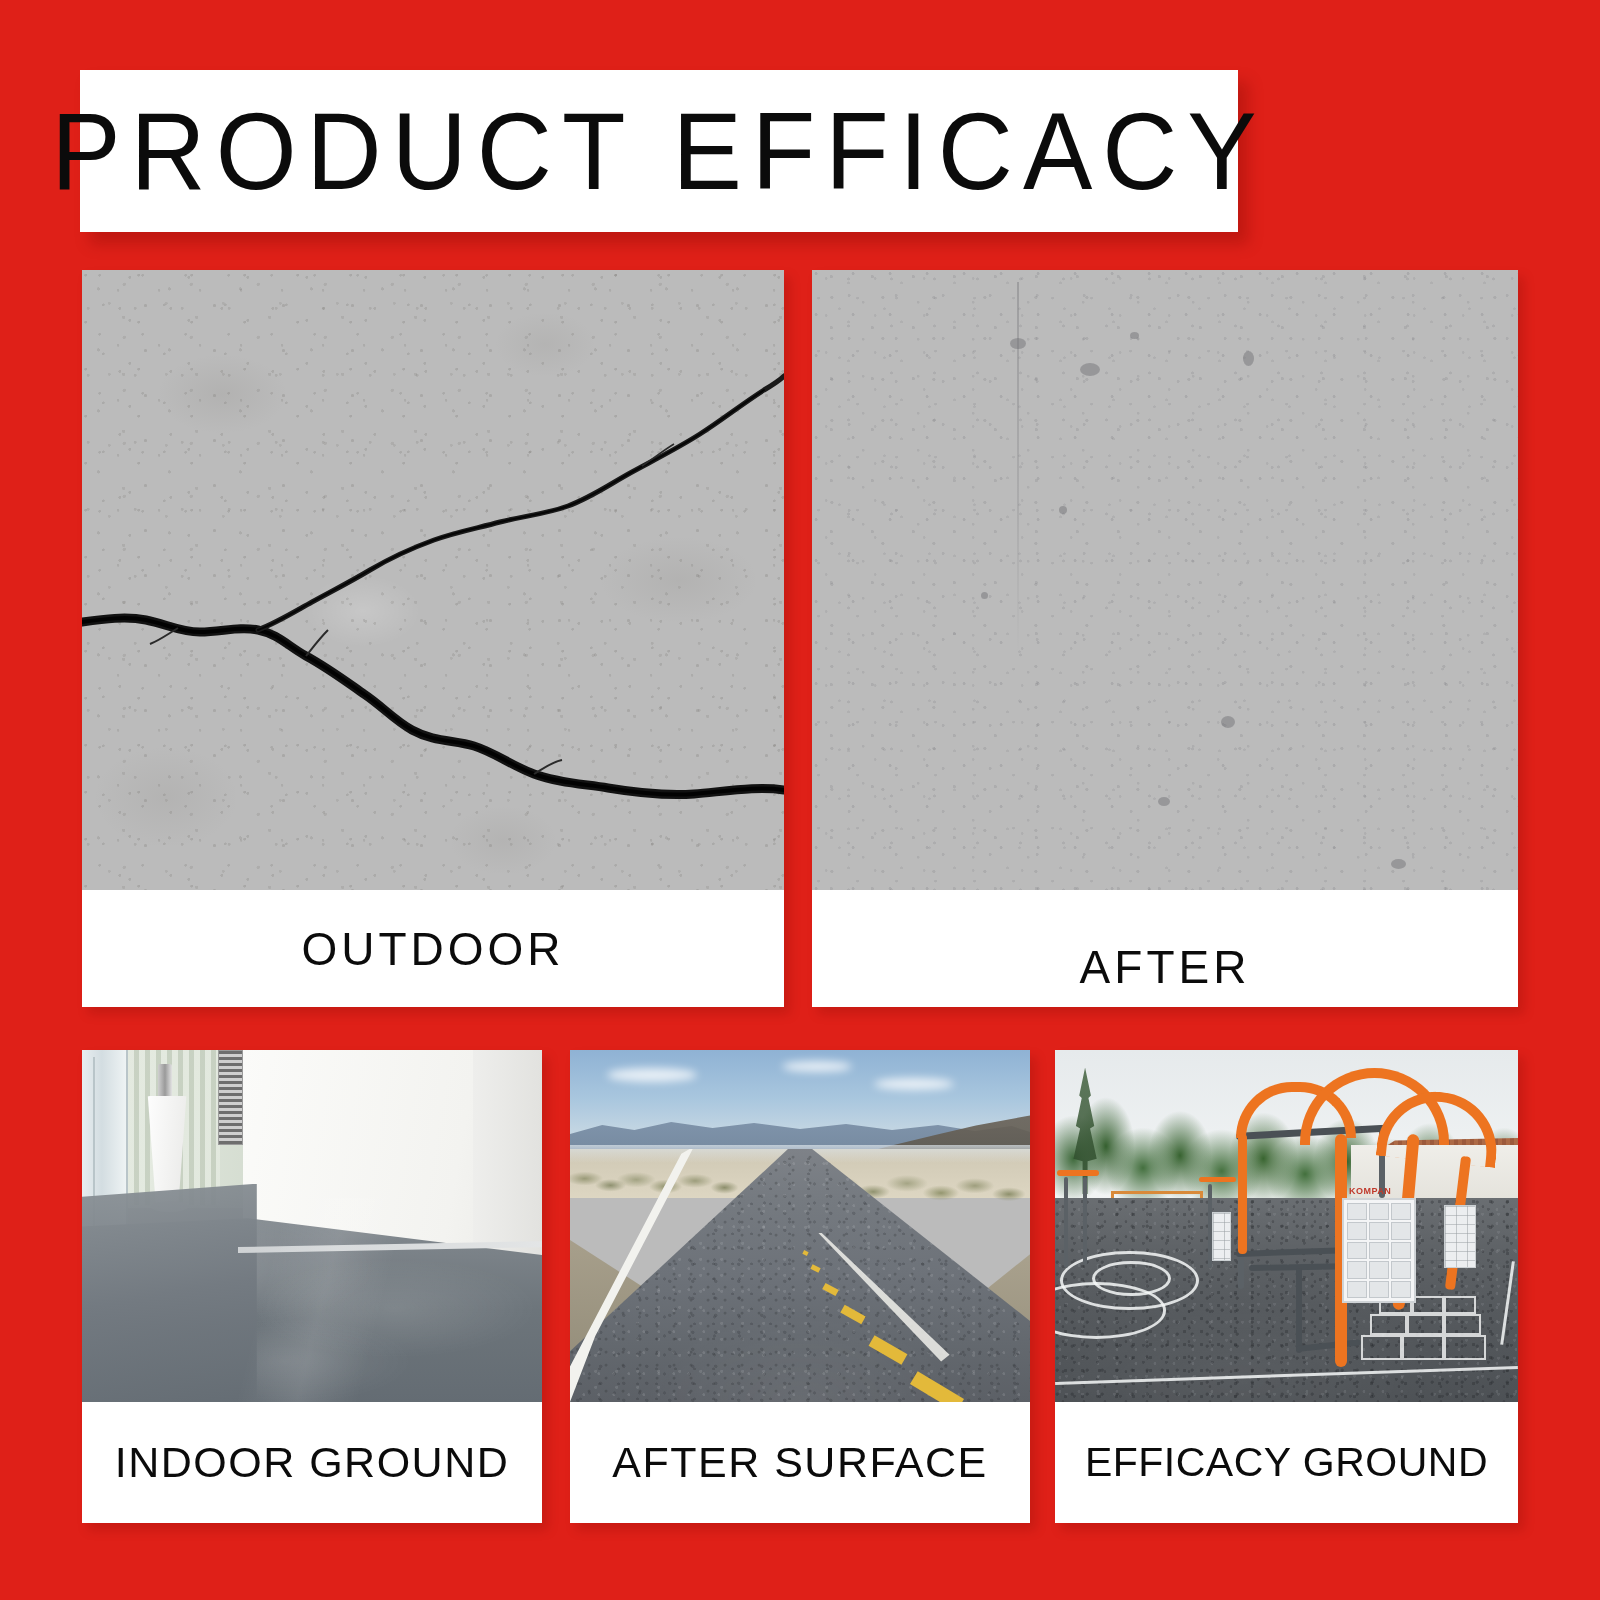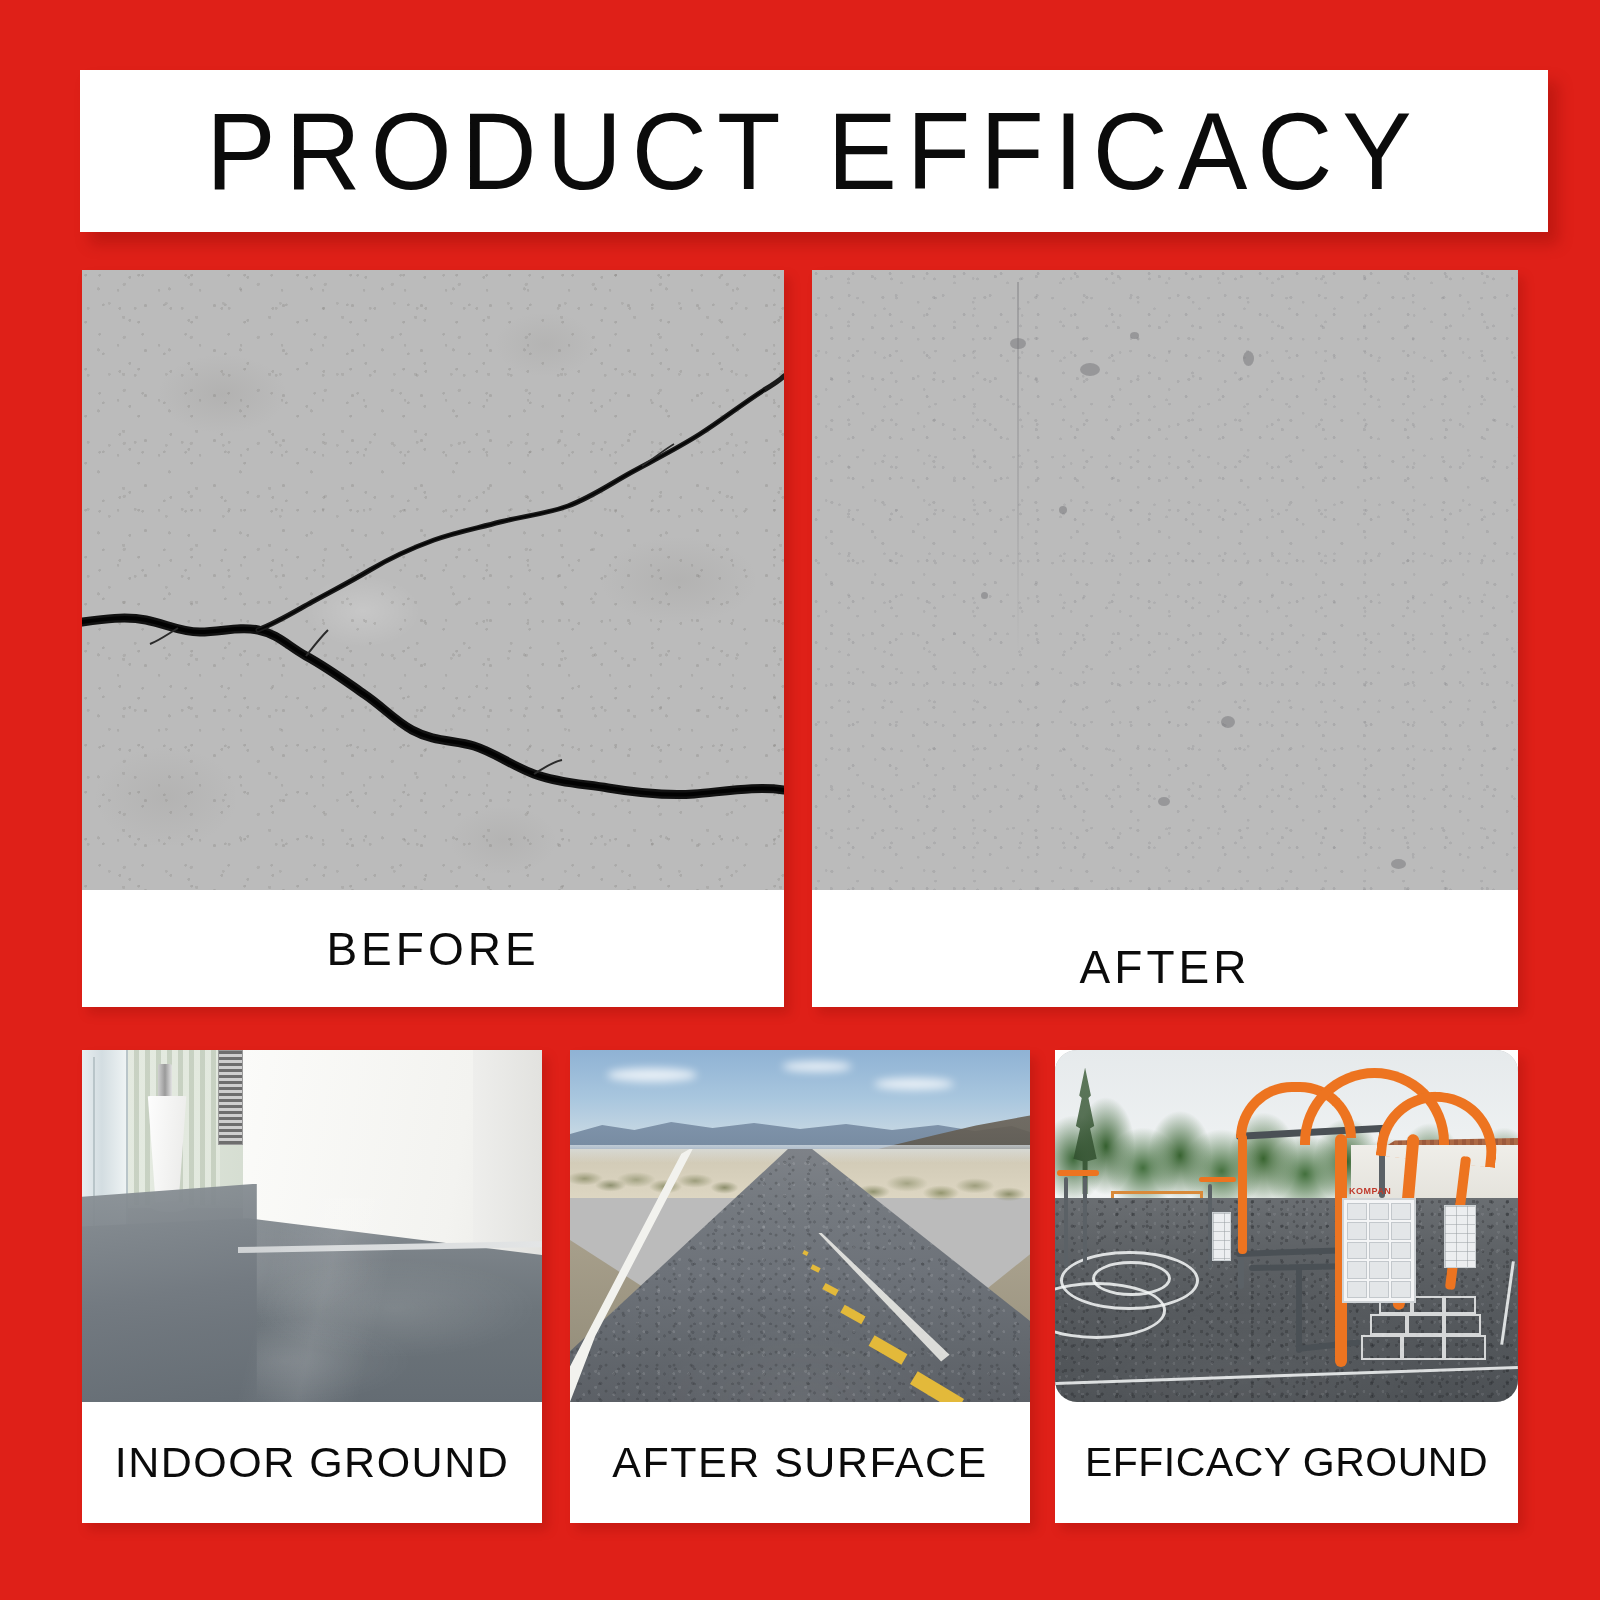--- a/index.html
+++ b/index.html
@@ -7,21 +7,21 @@
   html,body { width:1600px; height:1600px; overflow:hidden; }
   body {
     background:#DF2018;
     font-family:"Liberation Sans", sans-serif;
     position:relative;
   }
 
   
   .title-bar{
     position:absolute;
-    left:80px; top:70px; width:1468px; height:162px;
+    left:80px; top:70px; width:1158px; height:162px;
     background:#FFFFFF;
     display:flex; align-items:center; justify-content:center;
     box-shadow: 10px 12px 14px rgba(120,8,4,0.30);
     z-index:5;
   }
   .title-text{
     font-size:104px;
     font-weight:400;
     letter-spacing:10px;
     color:#0B0B0B;
@@ -313,21 +313,21 @@
     opacity:.9;
   }
   .rd-dash{ position:absolute; background:#e3b93a; pointer-events:none; }
   .rd-horizon-haze{
     position:absolute; left:0; right:0; top:27%; height:5%;
     background:linear-gradient(180deg, rgba(222,230,236,.7), rgba(222,230,236,0));
     pointer-events:none;
   }
 
   
-  .outdoor{ background:#cfd4d6;border-radius:22px; }
+  .outdoor{ background:#cfd4d6; }
   .od-sky{
     position:absolute; left:0; right:0; top:0; height:50%;
     background:linear-gradient(180deg,#e6eaec 0%,#eef1f2 55%,#f4f6f6 100%);
   }
   .od-trees{
     position:absolute; left:0; right:0; top:8%; height:44%;
     background:
       radial-gradient(ellipse 46px 60px at 4% 52%, #3f6a3c, transparent 72%),
       radial-gradient(ellipse 40px 68px at 11% 44%, #35602f, transparent 72%),
       radial-gradient(ellipse 52px 56px at 19% 58%, #44703f, transparent 72%),
@@ -458,21 +458,21 @@
                C310,287 330,278 352,270 C374,262 396,258 418,252
                C442,246 464,244 486,236 C510,227 528,214 550,202
                C574,189 596,178 618,164 C640,150 660,134 682,120" fill="none" stroke="#000" stroke-width="2" stroke-linecap="round" opacity=".8"></path>
 
       <path d="M224,386 C232,376 238,368 246,360" fill="none" stroke="#2a2a2a" stroke-width="2"></path>
       <path d="M452,504 C462,498 470,492 480,490" fill="none" stroke="#2a2a2a" stroke-width="2"></path>
       <path d="M560,196 C572,188 582,180 592,174" fill="none" stroke="#2a2a2a" stroke-width="1.6"></path>
       <path d="M96,358 C86,364 78,370 68,374" fill="none" stroke="#2a2a2a" stroke-width="2"></path>
     </svg>
   </div>
-  <div class="caption">BEFORE</div>
+  <div class="caption">OUTDOOR</div>
 </div>
 
 <div class="panel" id="panel-after">
   <div class="photo concrete-smooth">
     <div class="grain-fine"></div>
     <div class="seam"></div>
     <div class="blob" style="left:28%;top:11%;width:16px;height:11px;"></div>
     <div class="blob" style="left:38%;top:15%;width:20px;height:13px;"></div>
     <div class="blob" style="left:61%;top:13%;width:11px;height:15px;"></div>
     <div class="blob" style="left:45%;top:10%;width:9px;height:7px;"></div>

